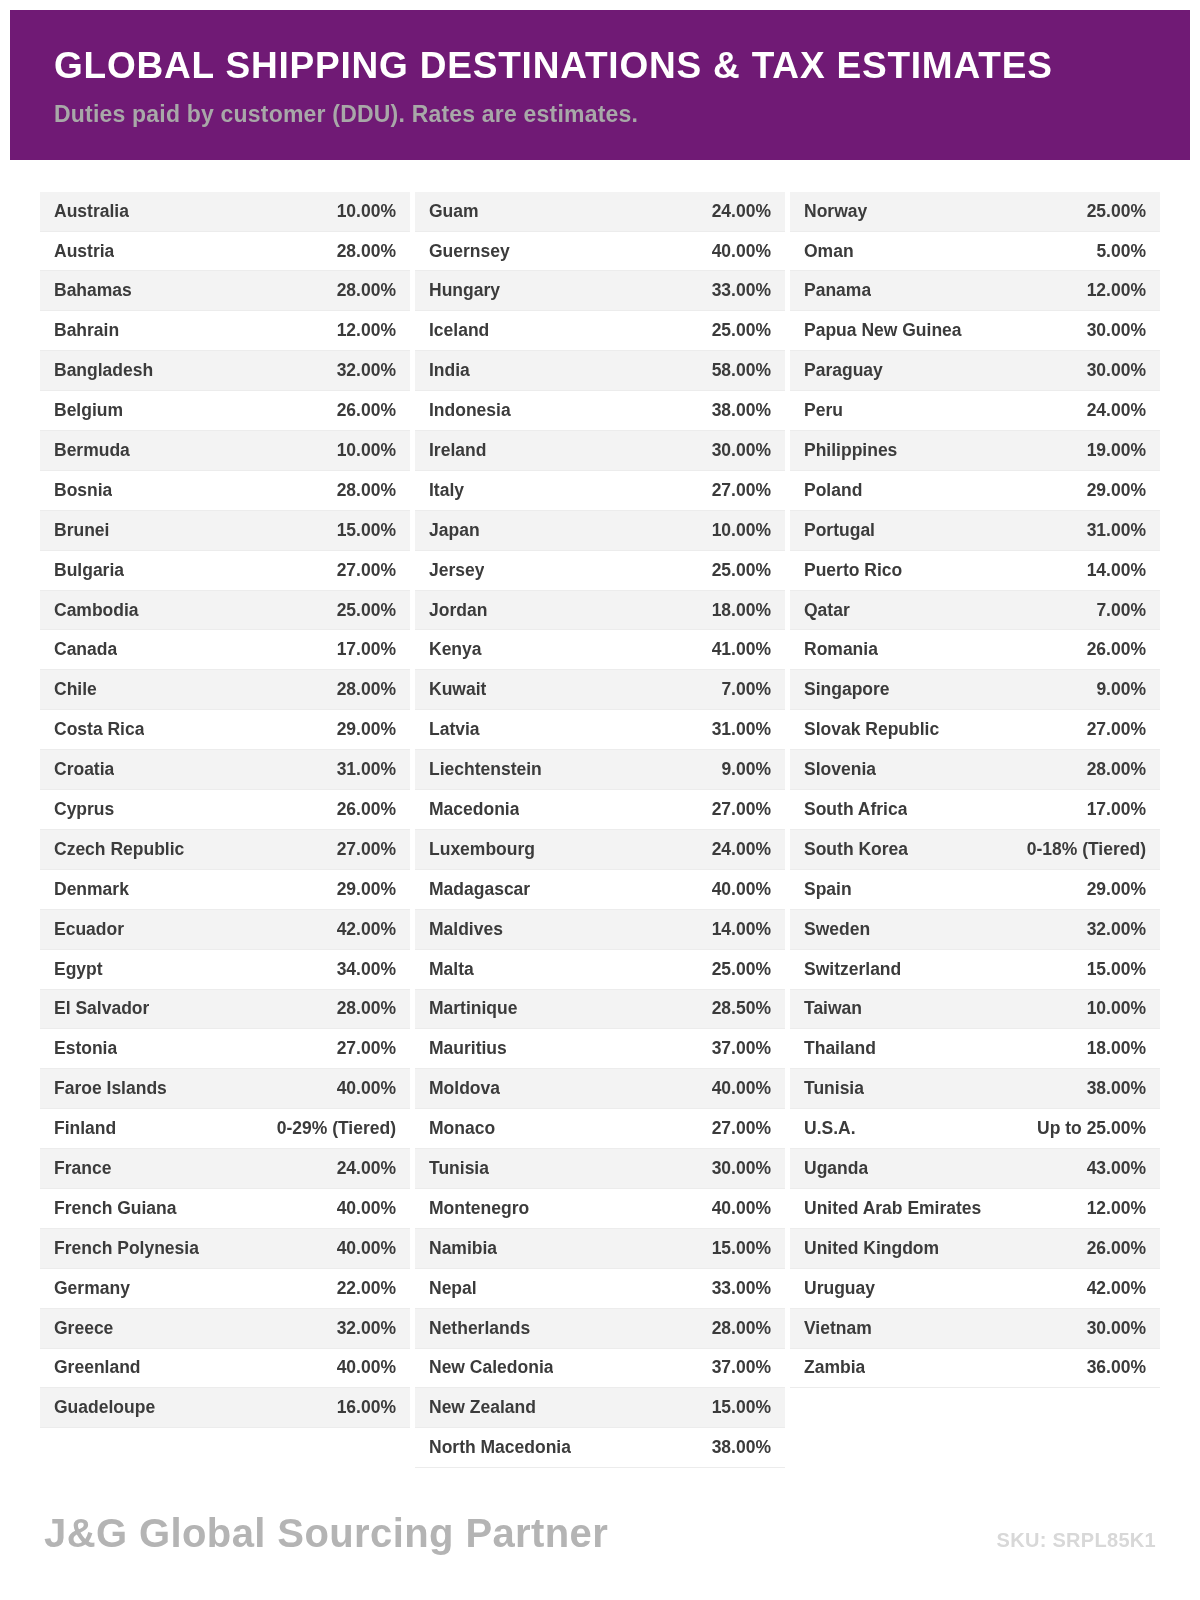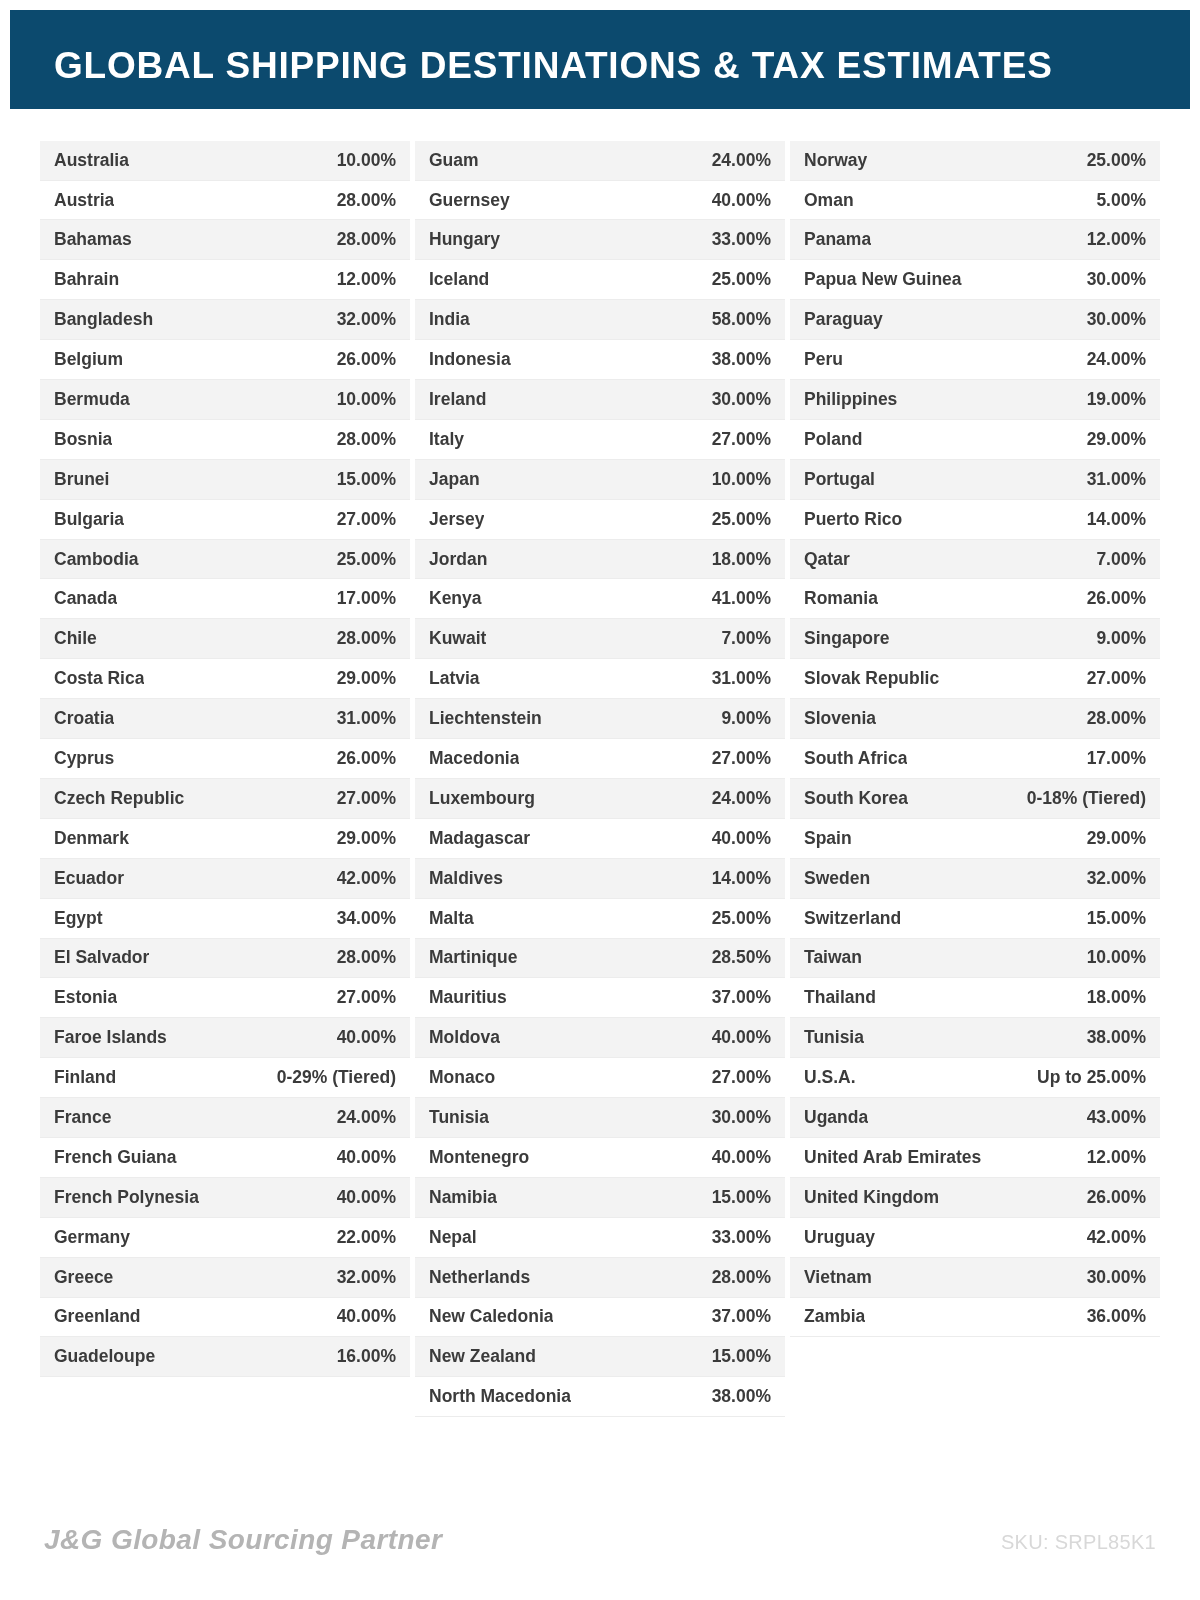--- a/index.html
+++ b/index.html
@@ -6,23 +6,23 @@
   html, body { margin: 0; padding: 0; }
   body {
     width: 1200px;
     height: 1600px;
     background: #ffffff;
     font-family: "Liberation Sans", sans-serif;
     position: relative;
     overflow: hidden;
   }
   .header {
-    background: #0c4a6e;
+    background: #701a75;
     margin: 10px 10px 0 10px;
-    padding: 36px 44px 22px 44px;
+    padding: 36px 44px 32px 44px;
   }
   .title {
     color: #ffffff;
     font-size: 37px;
     font-weight: 800;
     letter-spacing: 0.8px;
     line-height: 1.1;
   }
   .subtitle {
     color: #a8a8a8;
@@ -57,38 +57,38 @@
   .footer {
     position: absolute;
     left: 44px;
     right: 44px;
     bottom: 44px;
     display: flex;
     justify-content: space-between;
     align-items: baseline;
   }
   .brand {
-    font-size: 28px;
+    font-size: 40px;
     font-weight: 800;
     color: #b4b4b4;
     letter-spacing: 0.4px;
-    font-style: italic;
   }
   .sku {
     font-size: 20px;
-    font-weight: 400;
+    font-weight: 700;
     color: #d8d8d8;
     letter-spacing: 0.3px;
   }
 </style>
 </head>
 <body>
 
 <div class="header">
   <div class="title">GLOBAL SHIPPING DESTINATIONS &amp; TAX ESTIMATES</div>
+  <div class="subtitle">Duties paid by customer (DDU). Rates are estimates.</div>
 </div>
 
 <div class="columns">
   <div class="col">
       <div class="row">
         <span class="country">Australia</span>
         <span class="rate">10.00%</span>
       </div>
       <div class="row">
         <span class="country">Austria</span>

